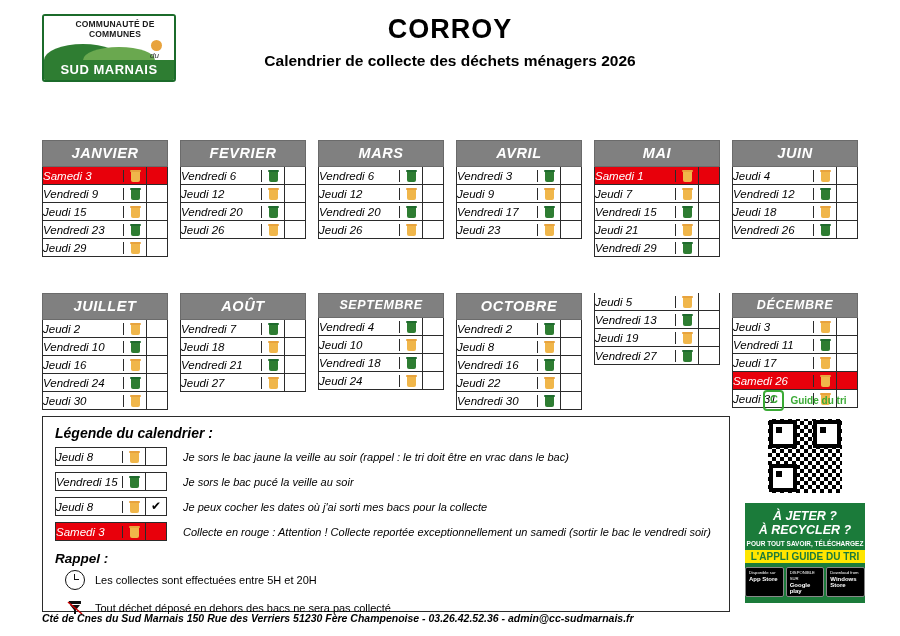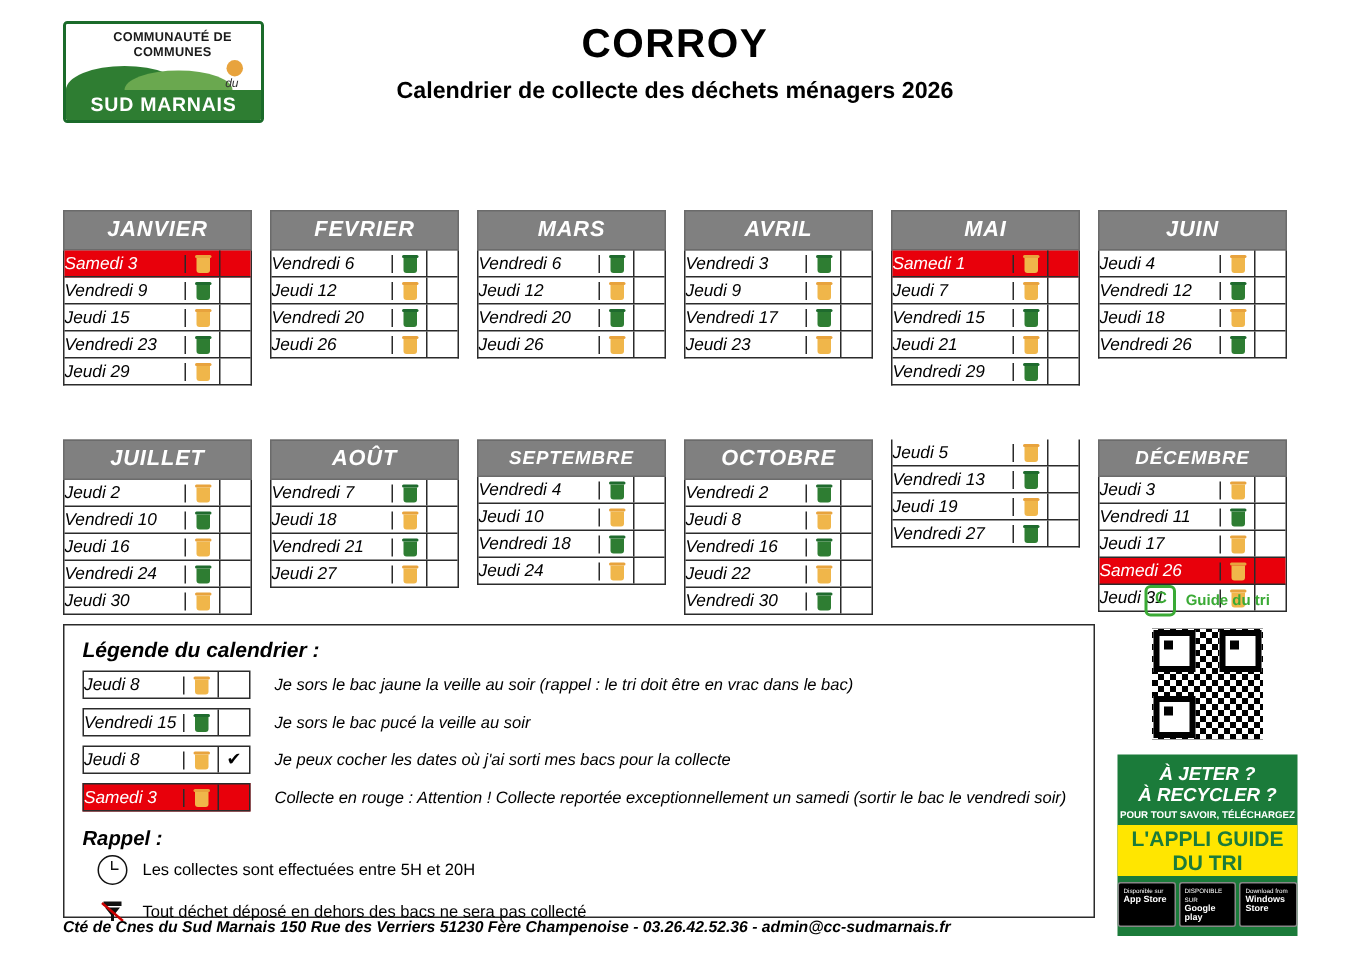--- a/index.html
+++ b/index.html
@@ -392,21 +392,21 @@
     font-weight: bold;
     font-style: italic;
     line-height: 14px;
   }
   .ad-l3 {
     font-size: 6.5px;
     font-weight: bold;
     margin-top: 3px;
   }
   .ad-l4 {
-    font-size: 14px;
+    font-size: 10px;
     font-weight: bold;
     background: #ffe600;
     color: #1b7b3a;
     margin-top: 3px;
     padding: 1px 0;
   }
   .stores {
     display: flex;
     gap: 2px;
     justify-content: center;

